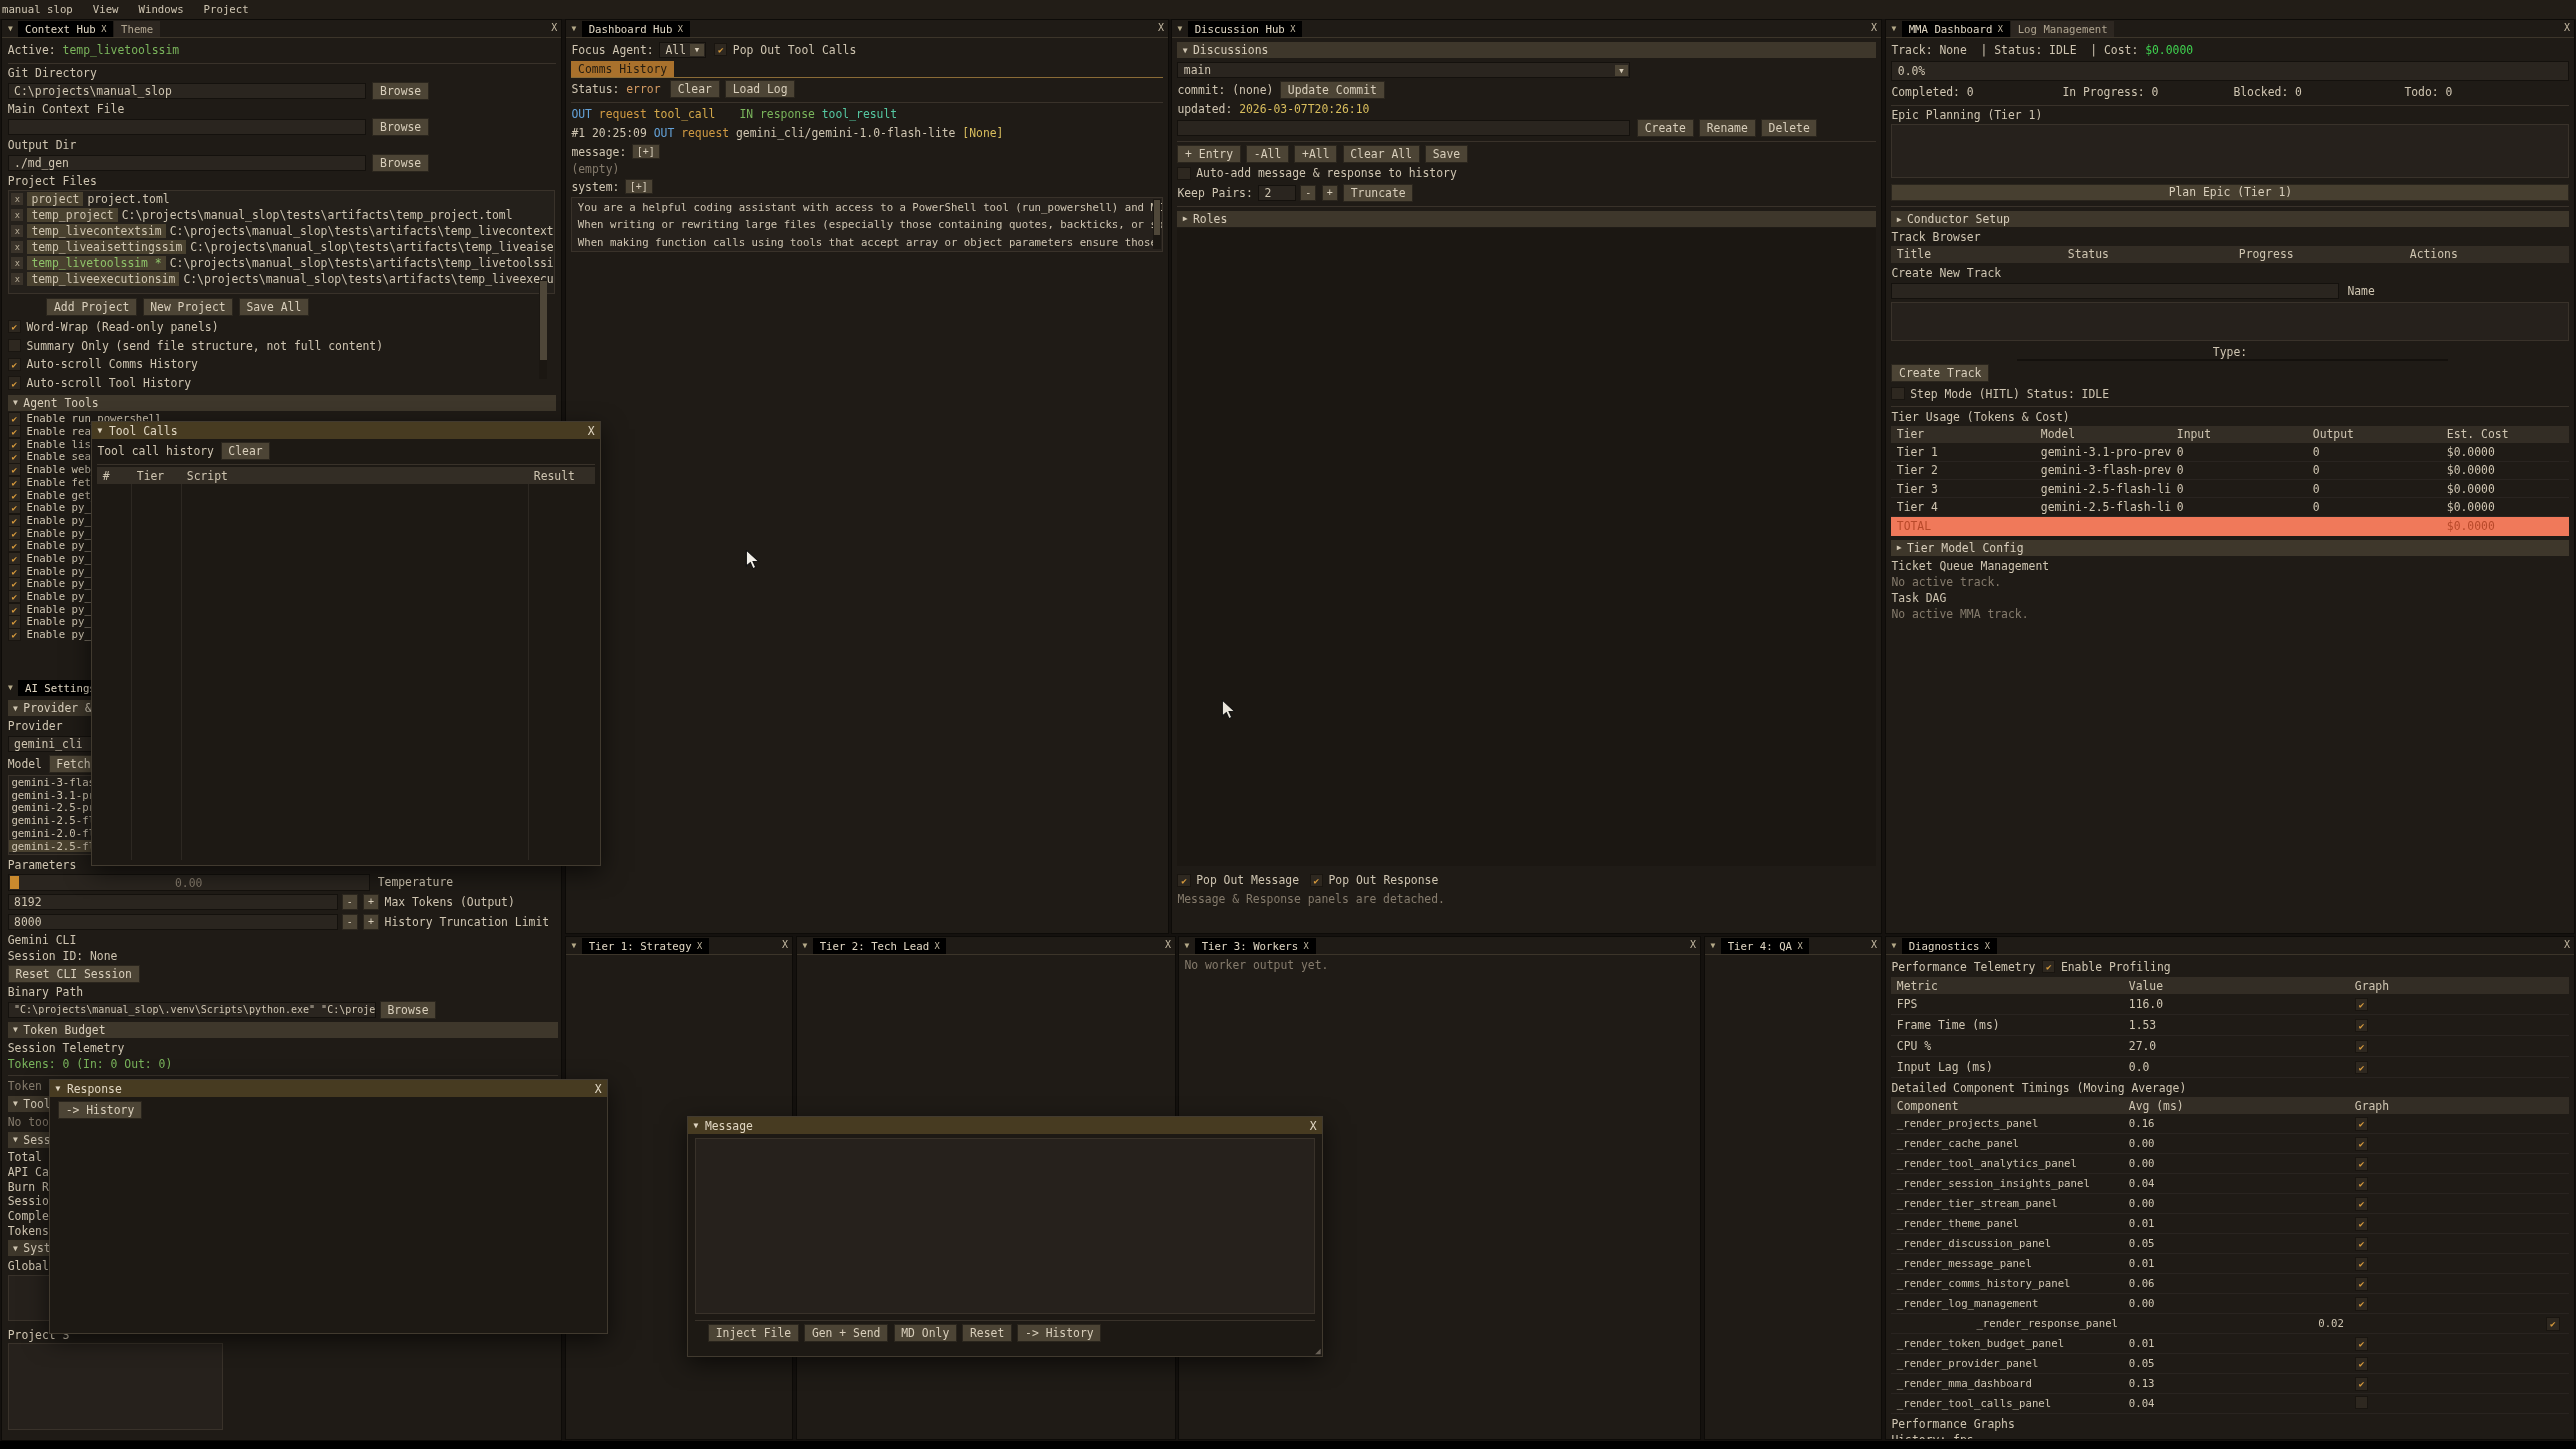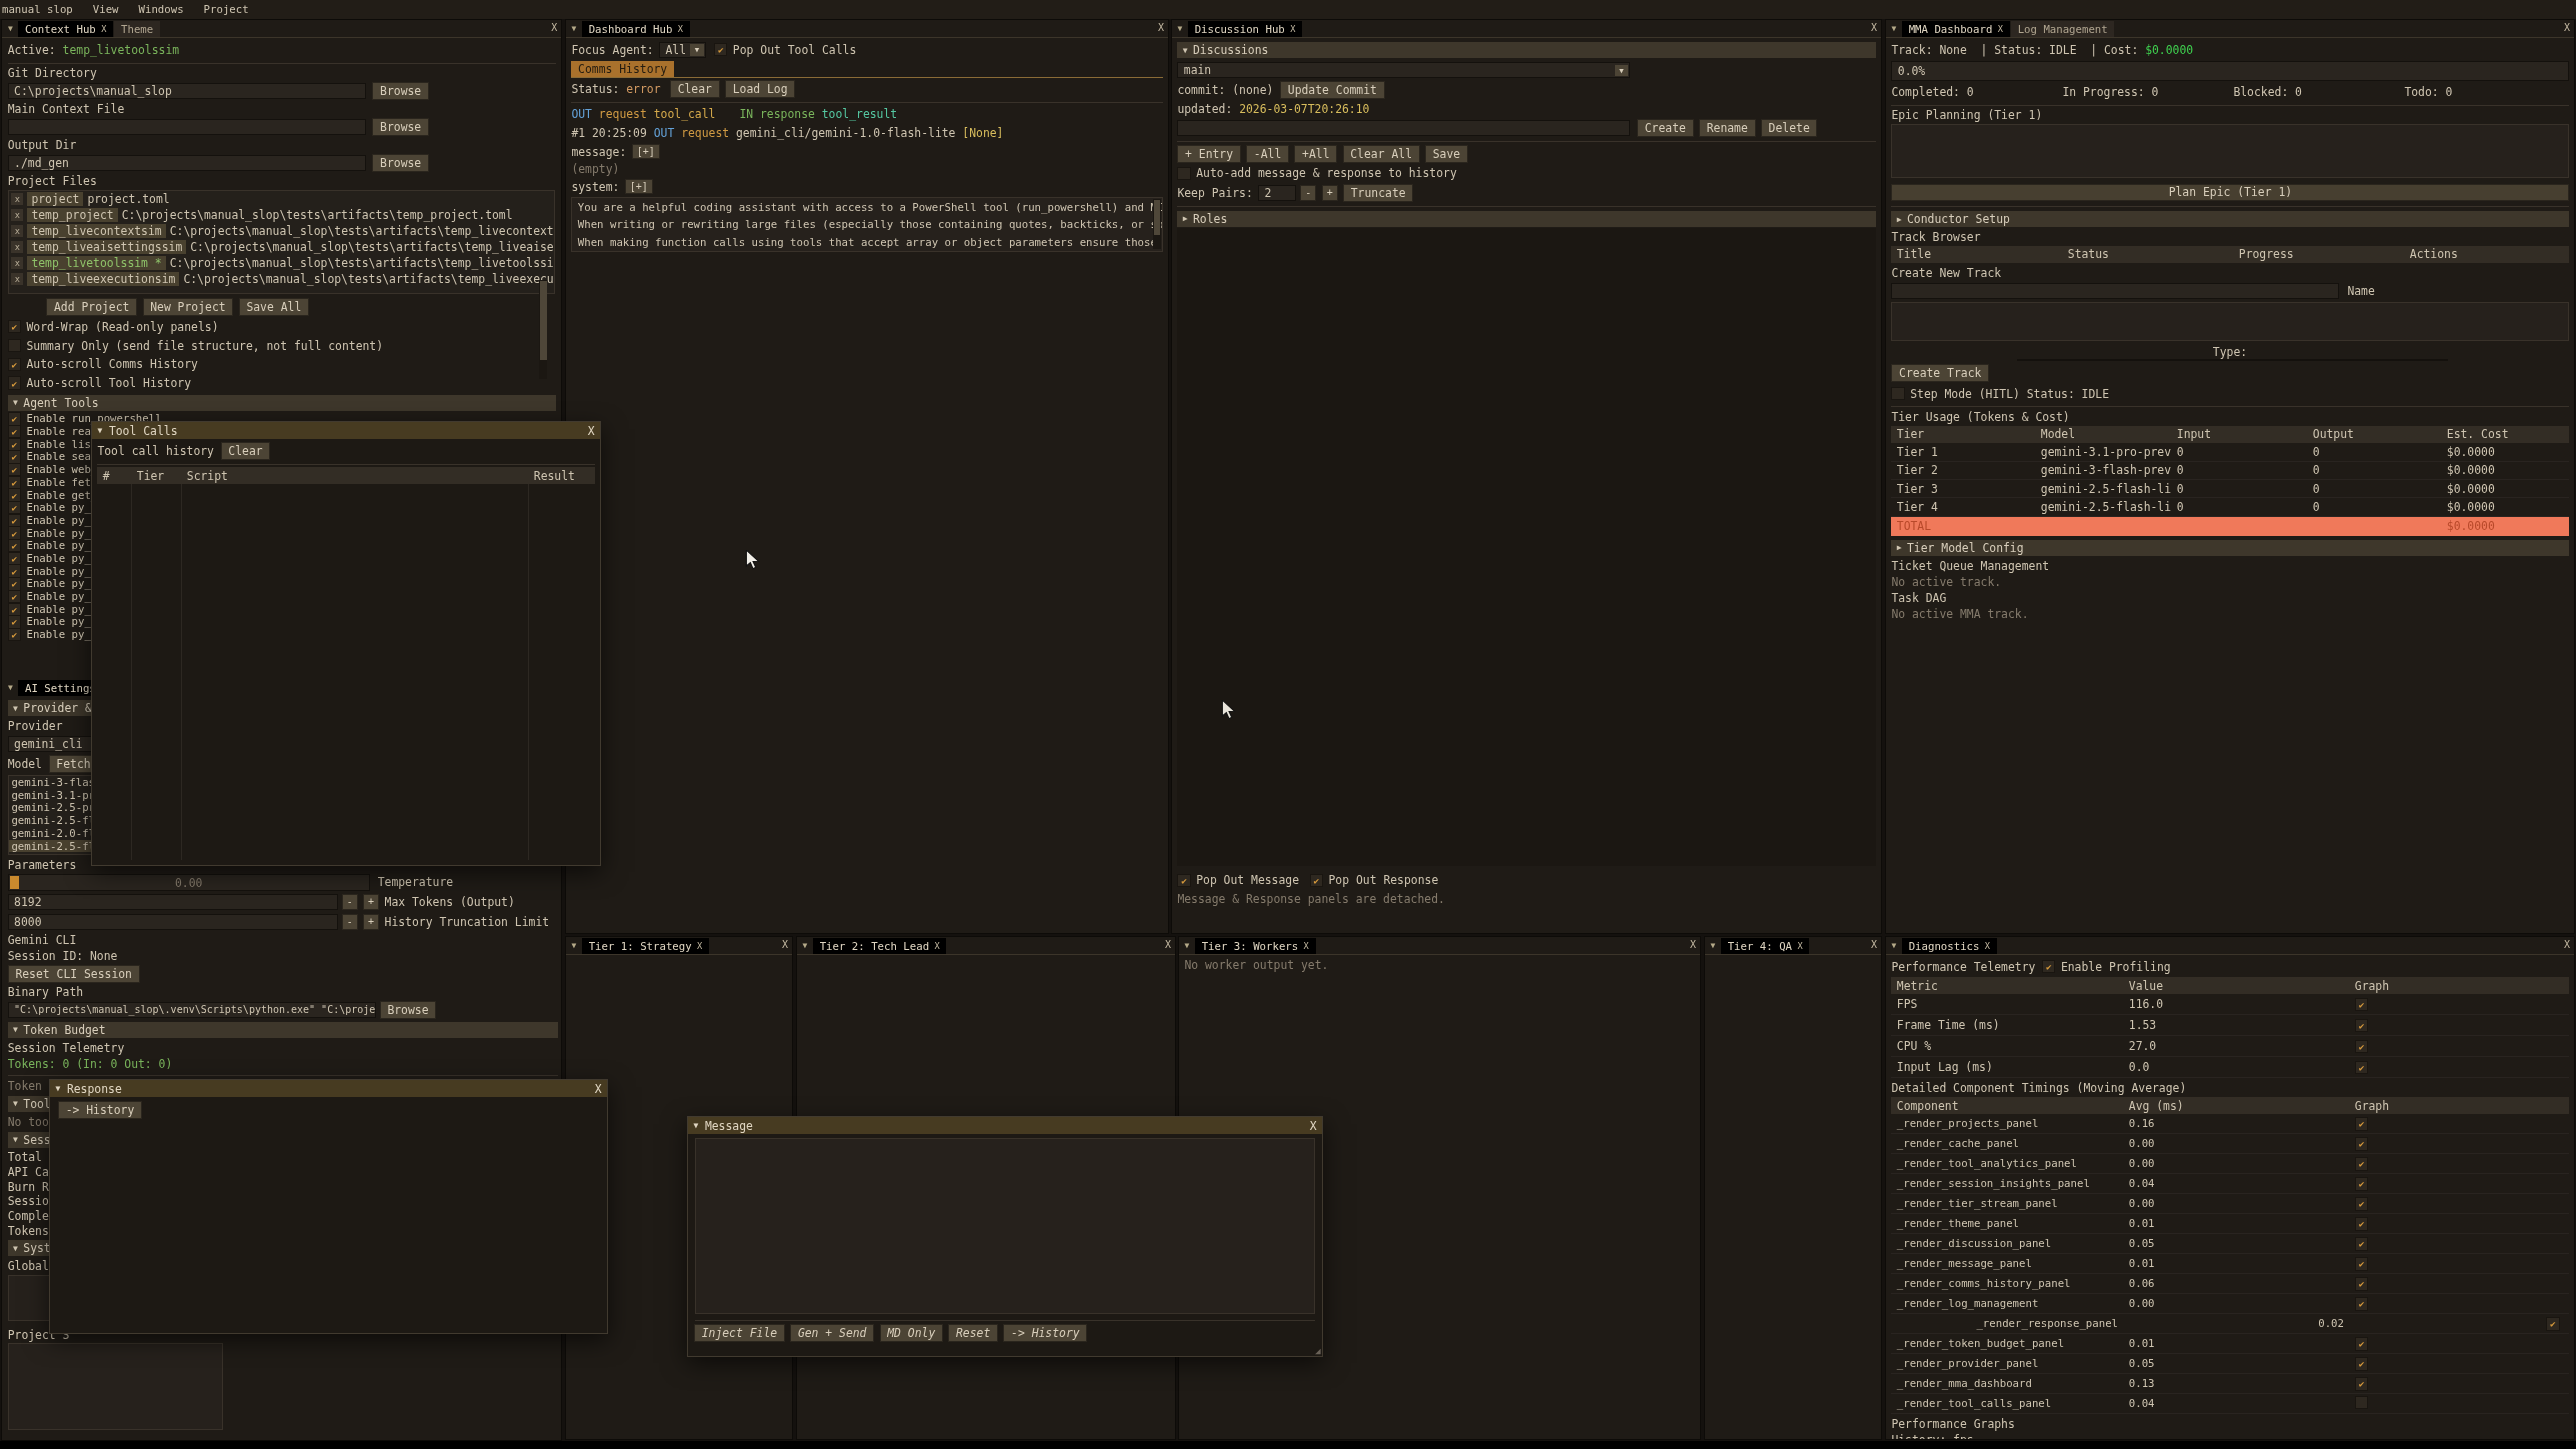--- a/index.html
+++ b/index.html
@@ -862,21 +862,21 @@
   </div>
 
   <div class="float" style="left:687px;top:1116px;width:636px;height:241px;z-index:60;">
     <div style="height:17.4px;background:#473b21;display:flex;align-items:center;gap:6.7px;padding:0 5.4px;color:#e0d6c2;">
       <span class="arr" style="font-size:8px;">▼</span>
       <span>Message</span>
       <span style="margin-left:auto;">X</span>
     </div>
     <div class="tarea" style="height:176px;margin:4px 6.7px 0 6.7px;"></div>
     <div style="height:0.7px;background:#39322a;margin:5.4px 6.7px 0 6.7px;"></div>
-    <div class="row" style="height:17.4px;margin-left:6px;font-style:italic;">
+    <div class="row" style="height:17.4px;margin-left:20px;">
       <span class="btn">Inject File</span>
       <span class="btn">Gen + Send</span>
       <span class="btn">MD Only</span>
       <span class="btn">Reset</span>
       <span class="btn">-&gt; History</span>
     </div>
     <div style="position:absolute;right:1.3px;bottom:0px;color:#6a6258;font-size:9.4px;">◢</div>
   </div>
 
   <svg class="cursor" style="left:745px;top:550px;" width="17.4" height="20" viewBox="0 0 13 15">

